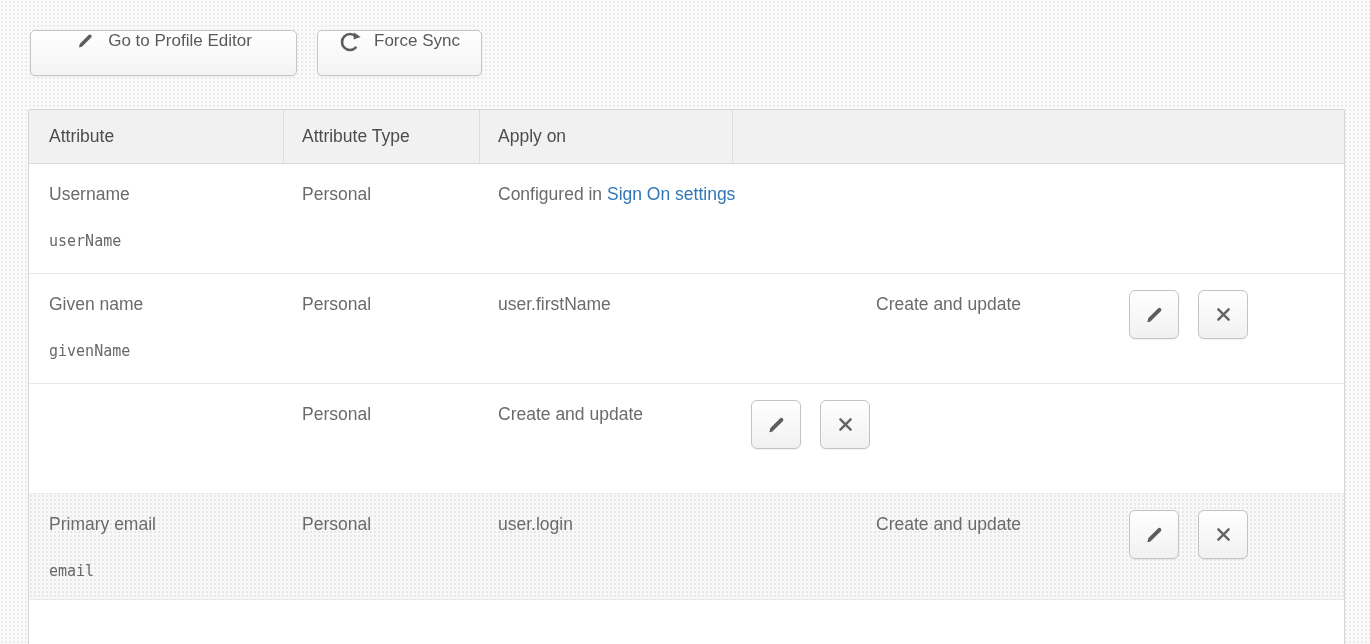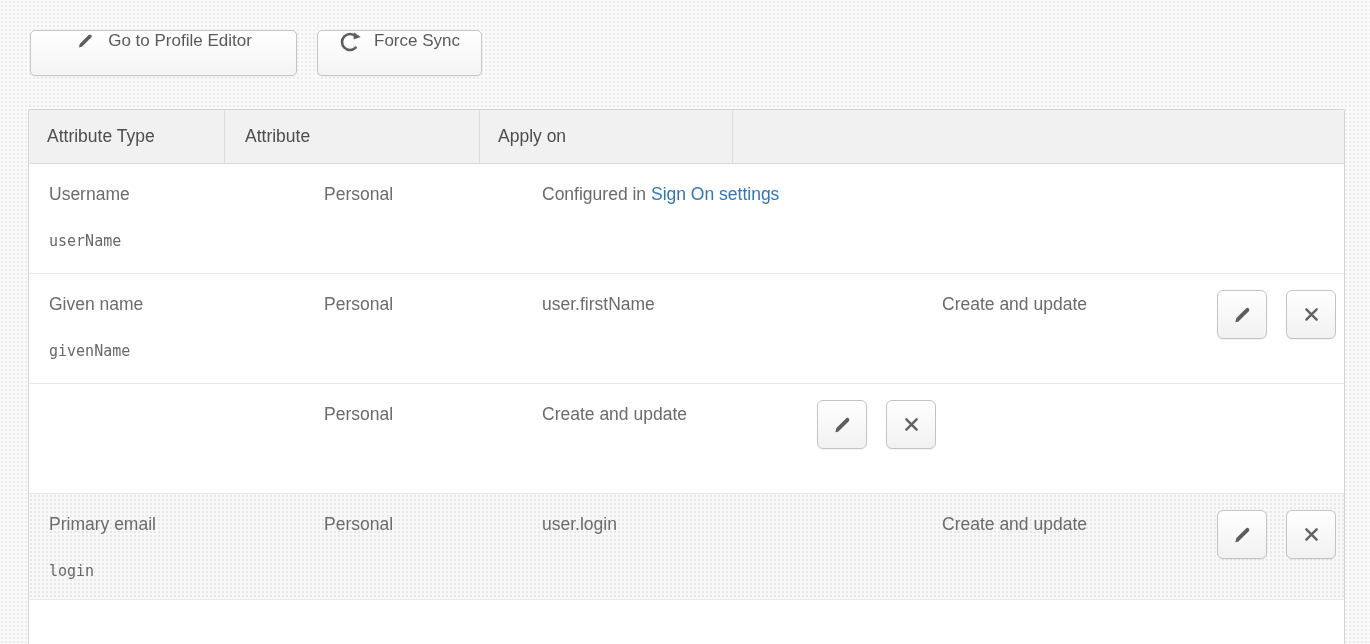--- a/index.html
+++ b/index.html
@@ -38,21 +38,21 @@
     border-right:1px solid #dcdcdc;
   }
   .th:last-child { border-right:none; }
   .col-attr  { width:255px; }
   .col-type  { width:196px; }
   .col-value { width:378px; }
   .col-apply { width:253px; }
   .col-actions { flex:1; }
   .th.col-attr { padding-left:20px; }
 
-  .row { display:flex; height:110px; border-bottom:1px solid #e8e8e8;gap:22px; }
+  .row { display:flex; height:110px; border-bottom:1px solid #e8e8e8; }
   .row-alt {
     height:106px;
     background-color:#f8f8f8;
     background-image: radial-gradient(#e7e7e7 0.9px, transparent 1px);
     background-size:4px 4px;
   }
   .row-partial { height:39px; border-bottom:none; background:#fff; }
 
   .cell { padding:20px 0 0 18px; font-size:17.5px; color:#6b6b6b; }
   .cell.col-attr { padding-left:20px; }
@@ -92,22 +92,22 @@
       <path d="M16.66 5.34 A8 8 0 1 0 16.66 16.66" fill="none" stroke="#5d5d5d" stroke-width="2.6" stroke-linecap="round"></path>
       <polygon points="15.1,1.5 21.7,6.0 14.5,8.5" fill="#5d5d5d"></polygon>
     </svg>
   </span>
   <span>Force Sync</span>
 </button>
 
 <div class="table">
 
   <div class="thead">
+    <div class="th col-attr">Attribute</div>
     <div class="th col-type">Attribute Type</div>
-    <div class="th col-attr">Attribute</div>
     <div class="th col-apply">Apply on</div>
     <div class="th col-actions"></div>
   </div>
 
   <div class="row">
     <div class="cell col-attr">
       <div class="attr-label">Username</div>
       <div class="attr-name">userName</div>
     </div>
     <div class="cell col-type">Personal</div>
@@ -165,21 +165,21 @@
             <path d="M5.1 5.1 L14.9 14.9 M14.9 5.1 L5.1 14.9" stroke="#636363" stroke-width="2.3" stroke-linecap="round" fill="none"></path>
           </svg>
         </span>
       </button>
     </div>
   </div>
 
   <div class="row row-alt">
     <div class="cell col-attr">
       <div class="attr-label">Primary email</div>
-      <div class="attr-name">login</div>
+      <div class="attr-name">email</div>
     </div>
     <div class="cell col-type">Personal</div>
     <div class="cell col-value">user.login</div>
     <div class="cell col-apply">Create and update</div>
     <div class="cell col-actions actions-cell">
       <button class="icon-btn">
         <span style="display:flex;">
           <svg width="22" height="22" viewBox="0 0 20 20">
             <path d="M6.4 13.8 L14.9 5.3" stroke="#5d5d5d" stroke-width="3.6" stroke-linecap="round" fill="none"></path>
             <polygon points="3.9,16.6 7.1,15.8 4.8,13.5" fill="#5d5d5d"></polygon>

